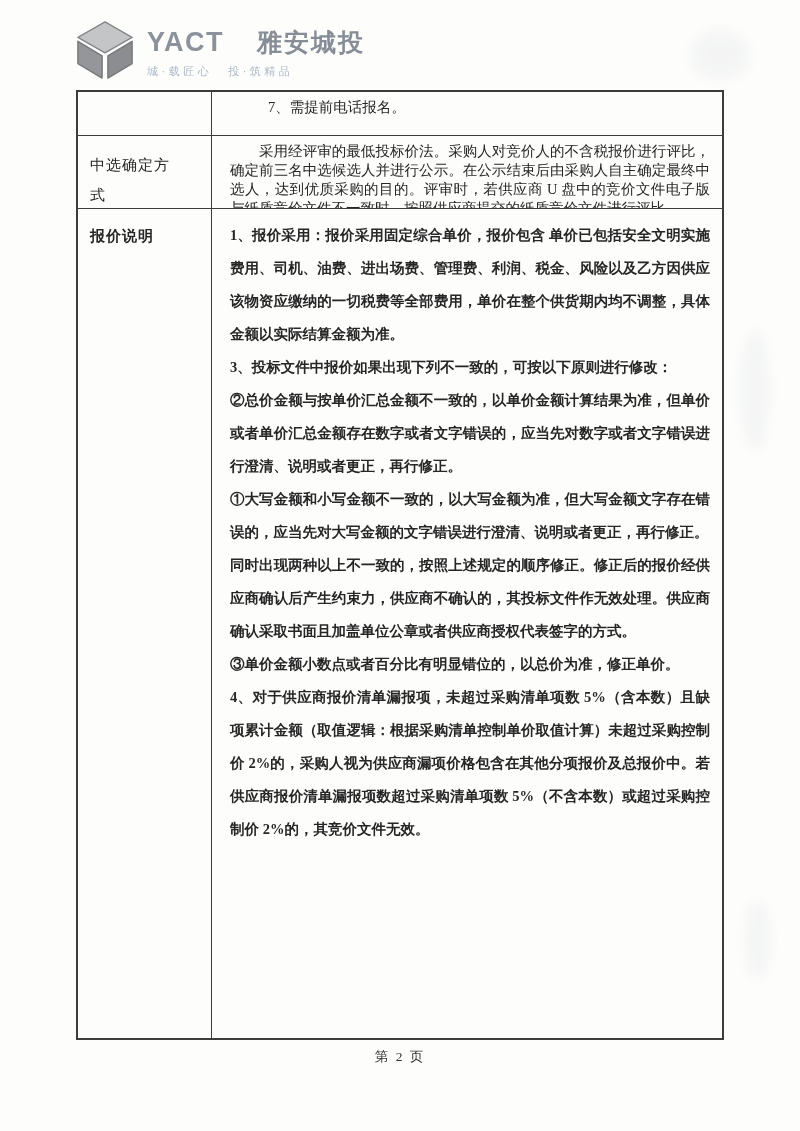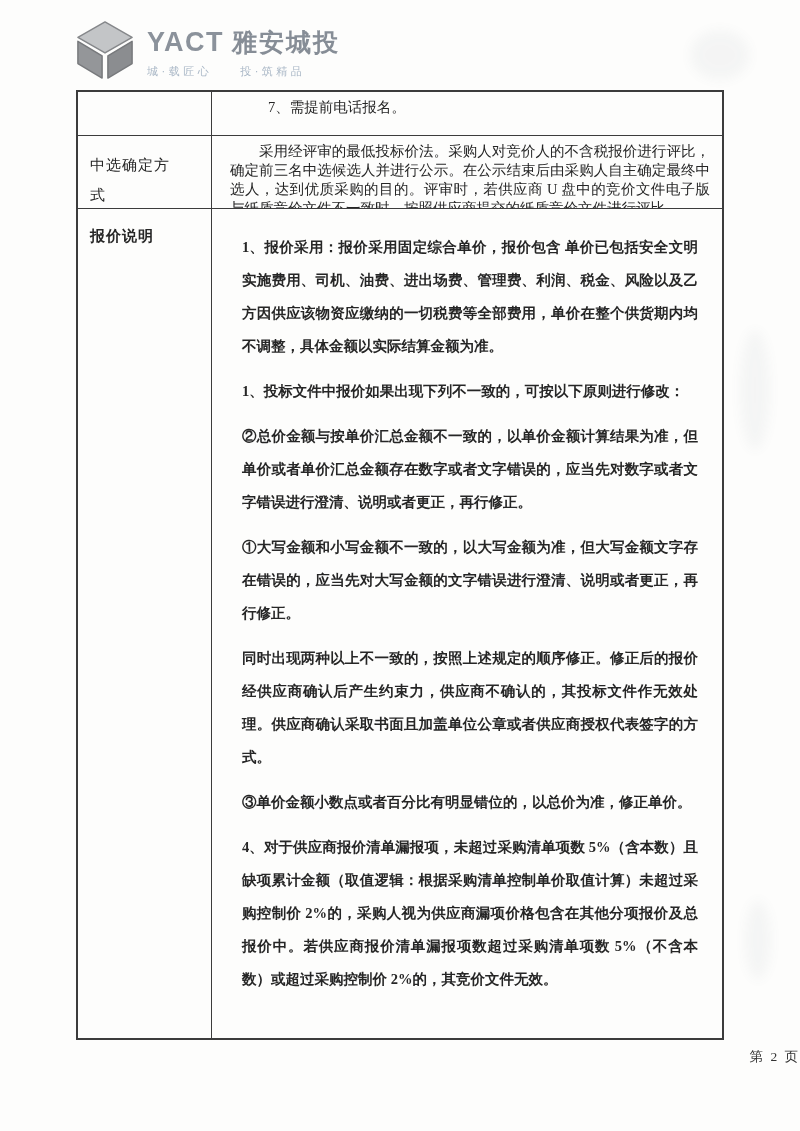--- a/index.html
+++ b/index.html
@@ -6,33 +6,33 @@
   body{
     width:800px;height:1131px;overflow:hidden;position:relative;
     background:#fdfdfc;
     font-family:"Liberation Serif","DejaVu Serif",serif;
     color:#262626;
   }
   
   .logo-wrap{position:absolute;left:74px;top:20px;display:flex;align-items:flex-start;}
   .cube{width:62px;height:60px;display:block;}
   .brand-block{margin-left:11px;padding-top:6px;}
-  .brand-line{display:flex;align-items:baseline;white-space:nowrap;}
+  .brand-line{display:flex;align-items:baseline;white-space:nowrap;gap:33px;}
   .brand-en{
     font-family:"Liberation Sans","DejaVu Sans",sans-serif;
     font-size:27px;font-weight:700;color:#8b929b;letter-spacing:1.5px;
   }
   .brand-cn{
-    font-size:25px;font-weight:700;color:#868d96;letter-spacing:2px;margin-left:8px;
+    font-size:25px;font-weight:700;color:#868d96;letter-spacing:2px;
     font-family:Liberation Sans, sans-serif;
   }
   .tagline{
     margin-top:5px;font-size:11px;color:#a9b7c6;letter-spacing:3.5px;
     font-family:"Liberation Sans","DejaVu Sans",sans-serif;
-    display:flex;gap:28px;white-space:nowrap;
+    display:flex;gap:16px;white-space:nowrap;
   }
   
   .doc-table{
     position:absolute;left:76px;top:90px;width:648px;height:950px;
     border:2px solid #3c3c3c;box-sizing:border-box;
     display:flex;flex-direction:column;
   }
   .t-row{display:flex;box-sizing:border-box;overflow:hidden;}
   .t-row + .t-row{border-top:1.5px solid #3c3c3c;}
   .cell-label{
@@ -50,26 +50,26 @@
   .row-2{height:73px;flex:0 0 73px;}
   .row-3{flex:1;font-weight:bold;}
   .row-2 .cell-label{padding-top:14px;}
   .row-2 .cell-content{padding-top:6px;}
   .row-2 .cell-content p{
     margin:0;line-height:19px;text-indent:2em;text-align:justify;
   }
   .row-1 .cell-content p{margin:0;padding-left:38px;line-height:20px;}
   .row-3 .cell-content{padding-top:10px;}
   .row-3 .cell-content p{
-    margin:12px;line-height:33px;text-align:justify;
+    margin:0;line-height:33px;text-align:justify;
   }
   
   .page-footer{
     position:absolute;left:0;top:1048px;width:800px;
-    text-align:right;font-size:13.5px;color:#333;letter-spacing:2px;
+    text-align:center;font-size:13.5px;color:#333;letter-spacing:2px;
   }
   
   .smudge{position:absolute;border-radius:50%;filter:blur(6px);opacity:.05;background:#5a6a75;}
   .s1{left:690px;top:30px;width:60px;height:50px;}
   .s2{left:740px;top:330px;width:30px;height:120px;}
   .s3{left:745px;top:900px;width:26px;height:80px;}
 </style>
 </head>
 <body>
 
@@ -108,21 +108,21 @@
     <div class="cell-label">中选确定方式</div>
     <div class="cell-content">
       <p>采用经评审的最低投标价法。采购人对竞价人的不含税报价进行评比，确定前三名中选候选人并进行公示。在公示结束后由采购人自主确定最终中选人，达到优质采购的目的。评审时，若供应商 U 盘中的竞价文件电子版与纸质竞价文件不一致时，按照供应商提交的纸质竞价文件进行评比。</p>
     </div>
   </div>
 
   <div class="t-row row-3">
     <div class="cell-label">报价说明</div>
     <div class="cell-content">
       <p>1、报价采用：报价采用固定综合单价，报价包含 单价已包括安全文明实施费用、司机、油费、进出场费、管理费、利润、税金、风险以及乙方因供应该物资应缴纳的一切税费等全部费用，单价在整个供货期内均不调整，具体金额以实际结算金额为准。</p>
-      <p>1、投标文件中报价如果出现下列不一致的，可按以下原则进行修改：</p>
+      <p>3、投标文件中报价如果出现下列不一致的，可按以下原则进行修改：</p>
       <p>②总价金额与按单价汇总金额不一致的，以单价金额计算结果为准，但单价或者单价汇总金额存在数字或者文字错误的，应当先对数字或者文字错误进行澄清、说明或者更正，再行修正。</p>
       <p>①大写金额和小写金额不一致的，以大写金额为准，但大写金额文字存在错误的，应当先对大写金额的文字错误进行澄清、说明或者更正，再行修正。</p>
       <p>同时出现两种以上不一致的，按照上述规定的顺序修正。修正后的报价经供应商确认后产生约束力，供应商不确认的，其投标文件作无效处理。供应商确认采取书面且加盖单位公章或者供应商授权代表签字的方式。</p>
       <p>③单价金额小数点或者百分比有明显错位的，以总价为准，修正单价。</p>
       <p>4、对于供应商报价清单漏报项，未超过采购清单项数 5%（含本数）且缺项累计金额（取值逻辑：根据采购清单控制单价取值计算）未超过采购控制价 2%的，采购人视为供应商漏项价格包含在其他分项报价及总报价中。若供应商报价清单漏报项数超过采购清单项数 5%（不含本数）或超过采购控制价 2%的，其竞价文件无效。</p>
     </div>
   </div>
 
 </div>
 

